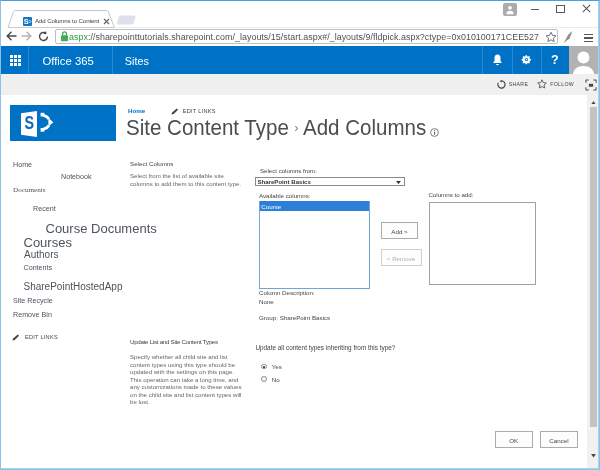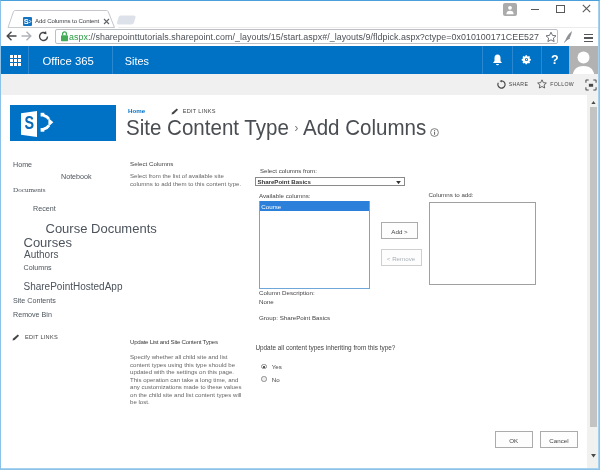--- a/index.html
+++ b/index.html
@@ -149,23 +149,23 @@
 </svg>
 
 <div id="nav">
 <div class="abs" style="left:13px;top:161.1px;font-size:7.15px;color:#4c545c;">Home</div>
 <div class="abs" style="left:13px;top:173.1px;font-size:7.15px;color:#4c545c;padding-left:48px;">Notebook</div>
 <div class="abs" style="left:13px;top:186.4px;font-size:7.15px;color:#4c545c;font-family:Liberation Serif, serif;">Documents</div>
 <div class="abs" style="left:13px;top:204.9px;font-size:7.15px;color:#4c545c;padding-left:20px;">Recent</div>
 <div class="abs" style="left:23.5px;top:221.1px;font-size:13px;color:#4c545c;padding-left:22px;">Course Documents</div>
 <div class="abs" style="left:23.5px;top:235.1px;font-size:13px;color:#4c545c;">Courses</div>
 <div class="abs" style="left:24px;top:249.1px;font-size:10px;color:#4c545c;">Authors</div>
-<div class="abs" style="left:23.5px;top:263.8px;font-size:7.15px;color:#4c545c;">Columns</div>
+<div class="abs" style="left:23.5px;top:263.8px;font-size:7.15px;color:#4c545c;">Contents</div>
 <div class="abs" style="left:23.5px;top:280.8px;font-size:10px;color:#4c545c;">SharePointHostedApp</div>
-<div class="abs" style="left:13px;top:296.6px;font-size:7.15px;color:#4c545c;">Site Contents</div>
+<div class="abs" style="left:13px;top:296.6px;font-size:7.15px;color:#4c545c;">Site Recycle</div>
 <div class="abs" style="left:13px;top:311.3px;font-size:7.15px;color:#4c545c;">Remove Bin</div>
 <svg class="abs" style="left:12px;top:333.5px;" width="8" height="7" viewBox="0 0 9 8">
       <path d="M0.5 7.5 L1.2 5.2 L6.5 0.5 L8 2 L3 6.8 Z" fill="#444"></path>
     </svg>
 <div class="abs" style="left:25px;top:333.8px;font-size:5.6px;color:#444;letter-spacing:0.25px;">EDIT LINKS</div>
 </div>
 
 <div class="abs" style="left:130px;top:160.2px;font-size:6.2px;color:#3f3f3f;">Select Columns</div>
 <div class="abs" style="left:130px;top:172.4px;font-size:6.1px;color:#666;line-height:7.7px;white-space:nowrap;">Select from the list of available site<br>columns to add them to this content type.</div>
 

